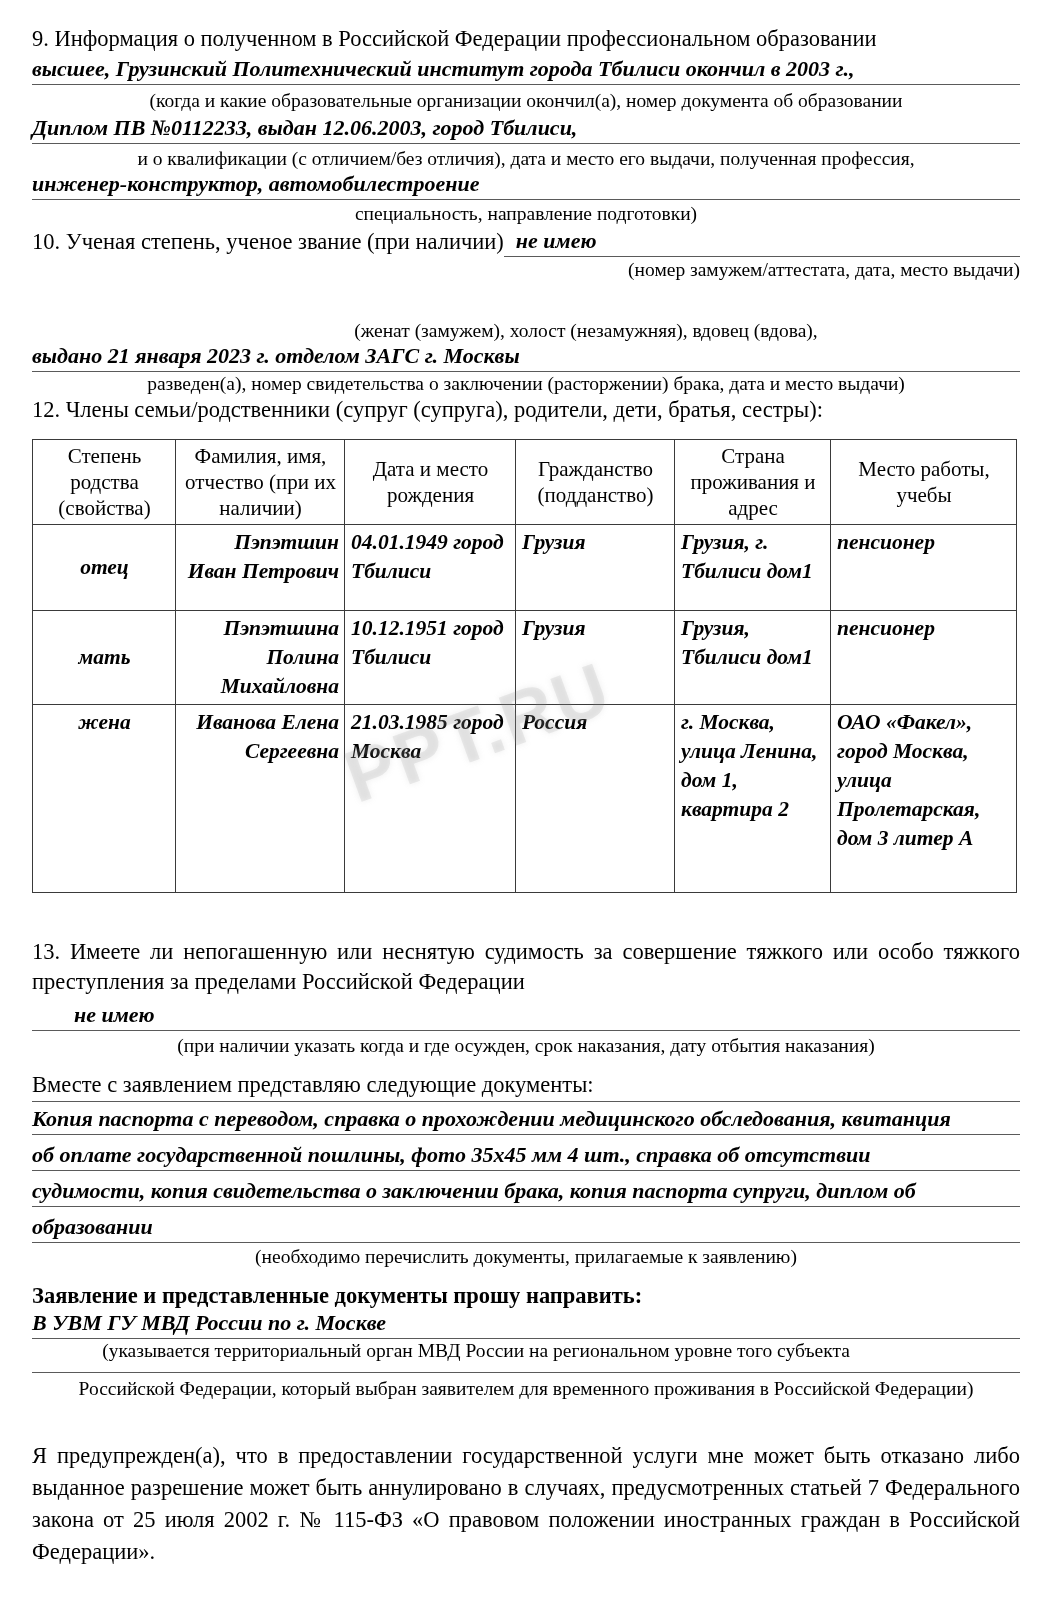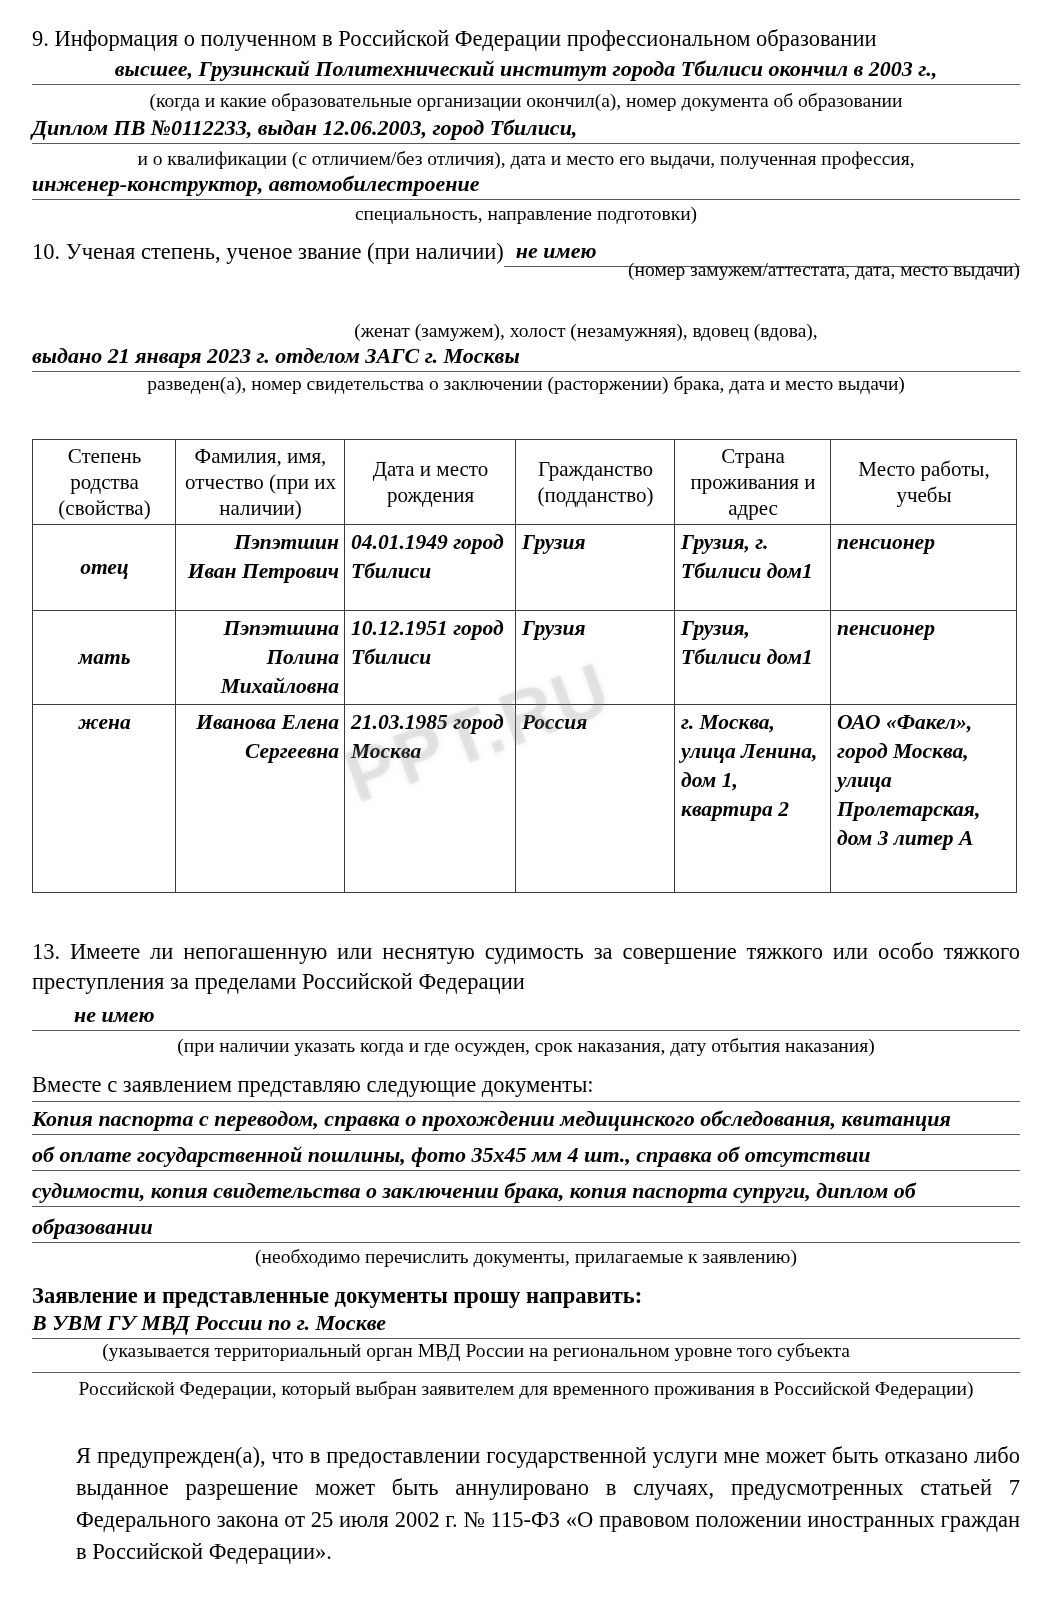--- a/index.html
+++ b/index.html
@@ -140,41 +140,40 @@
   }
   .row-parent td { height: 86px; }
   .row-spouse td { height: 188px; }
 
   
   .para {
     font-size: 22.5px;
     line-height: 32px;
     text-align: justify;
     text-justify: inter-word;
-    margin-left: 44px;
   }
   .bold-title {
     font-weight: bold;
     font-size: 22.5px;
     line-height: 30px;
   }
 </style>
 </head>
 <body>
 
 <div id="page">
 
   <div id="watermark">PPT.RU</div>
 
   <div class="section" style="top:24px;">
     <div class="q-line">9. Информация о полученном в Российской Федерации профессиональном образовании</div>
   </div>
 
   <div class="section" style="top:54px;">
-    <div class="filled rule-row" style="text-align:center;">высшее, Грузинский Политехнический институт города Тбилиси окончил в 2003 г.,</div>
+    <div class="filled rule-row" style="">высшее, Грузинский Политехнический институт города Тбилиси окончил в 2003 г.,</div>
   </div>
 
   <div class="section" style="top:88px;">
     <div class="hint">(когда и какие образовательные организации окончил(а), номер документа об образовании</div>
   </div>
 
   <div class="section" style="top:113px;">
     <div class="filled rule-row">Диплом ПВ №0112233, выдан 12.06.2003, город Тбилиси,</div>
   </div>
 
@@ -183,21 +182,21 @@
   </div>
 
   <div class="section" style="top:169px;">
     <div class="filled rule-row">инженер-конструктор, автомобилестроение</div>
   </div>
 
   <div class="section" style="top:201px;">
     <div class="hint">специальность, направление подготовки)</div>
   </div>
 
-  <div class="section" style="top:226px;margin-top:10px;">
+  <div class="section" style="top:226px;">
     <div class="inline-row">
       <span class="lbl">10. Ученая степень, ученое звание (при наличии)</span>
       <span class="val">не имею</span>
     </div>
   </div>
 
   <div class="section" style="top:257px;">
     <div class="hint" style="text-align:right;">(номер замужем/аттестата, дата, место выдачи)</div>
   </div>
 
@@ -207,20 +206,23 @@
   </div>
 
   <div class="section" style="top:341px;">
     <div class="filled rule-row">выдано 21 января 2023 г. отделом ЗАГС г. Москвы</div>
   </div>
 
   <div class="section" style="top:371px;">
     <div class="hint">разведен(а), номер свидетельства о заключении (расторжении) брака, дата и место выдачи)</div>
   </div>
 
+  <div class="section" style="top:395px;">
+    <div class="q-line">12. Члены семьи/родственники (супруг (супруга), родители, дети, братья, сестры):</div>
+  </div>
 
   <table id="family-table">
     <colgroup>
       <col style="width:143px;">
       <col style="width:169px;">
       <col style="width:171px;">
       <col style="width:159px;">
       <col style="width:156px;">
       <col style="width:186px;">
     </colgroup>

